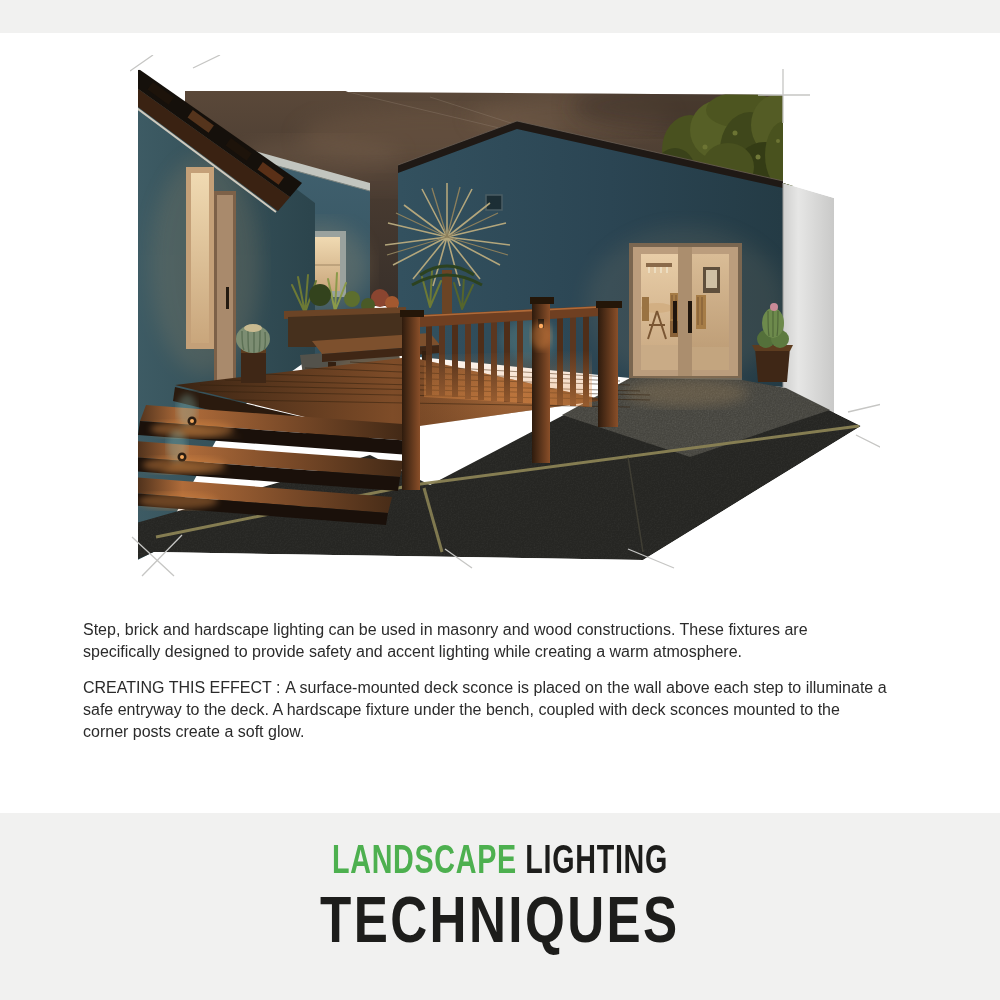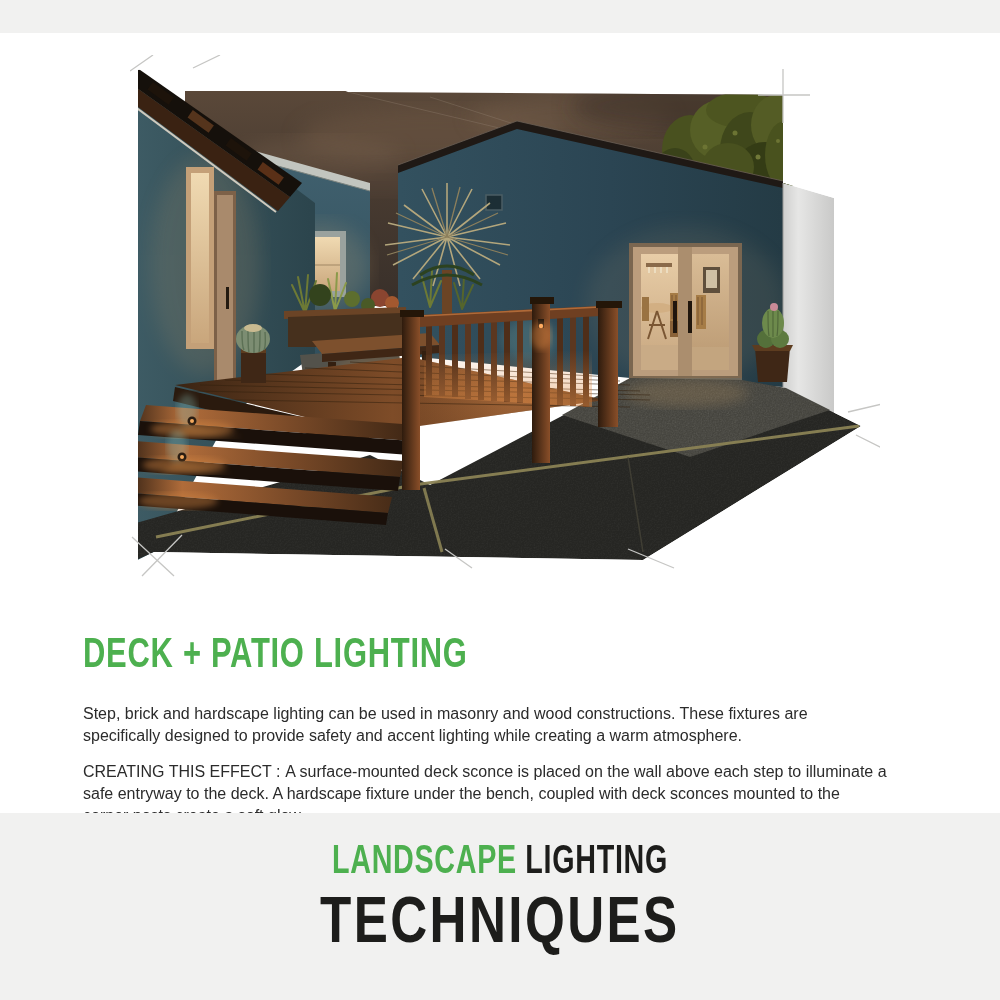--- a/index.html
+++ b/index.html
@@ -347,21 +347,20 @@
       <path d="M628,40 L680,40 M653,14 L653,68"></path>
       <path d="M2,482 L44,521 M12,521 L52,480"></path>
       <path d="M315,494 L342,513"></path>
       <path d="M498,494 L544,513"></path>
       <path d="M718,357 L752,349 M726,380 L754,394"></path>
     </g>
   </svg>
   </div>
 
   <div class="content">
-    <h1 class="heading"><span class="squeeze">DECK + PATIO LIGHTING</span></h1>
     <p class="body-copy p1">Step, brick and hardscape lighting can be used in masonry and wood constructions. These fixtures are specifically designed to provide safety and accent lighting while creating a warm atmosphere.</p>
     <p class="body-copy p2"><strong>CREATING THIS EFFECT :</strong><span>A surface-mounted deck sconce is placed on the wall above each step to illuminate a safe entryway to the deck. A hardscape fixture under the bench, coupled with deck sconces mounted to the corner posts create a soft glow.</span></p>
   </div>
 
   <div class="footer">
     <div class="brandline1">
       <span class="green">LANDSCAPE</span><span>LIGHTING</span>
     </div>
     <div class="brandline2">TECHNIQUES</div>
   </div>

